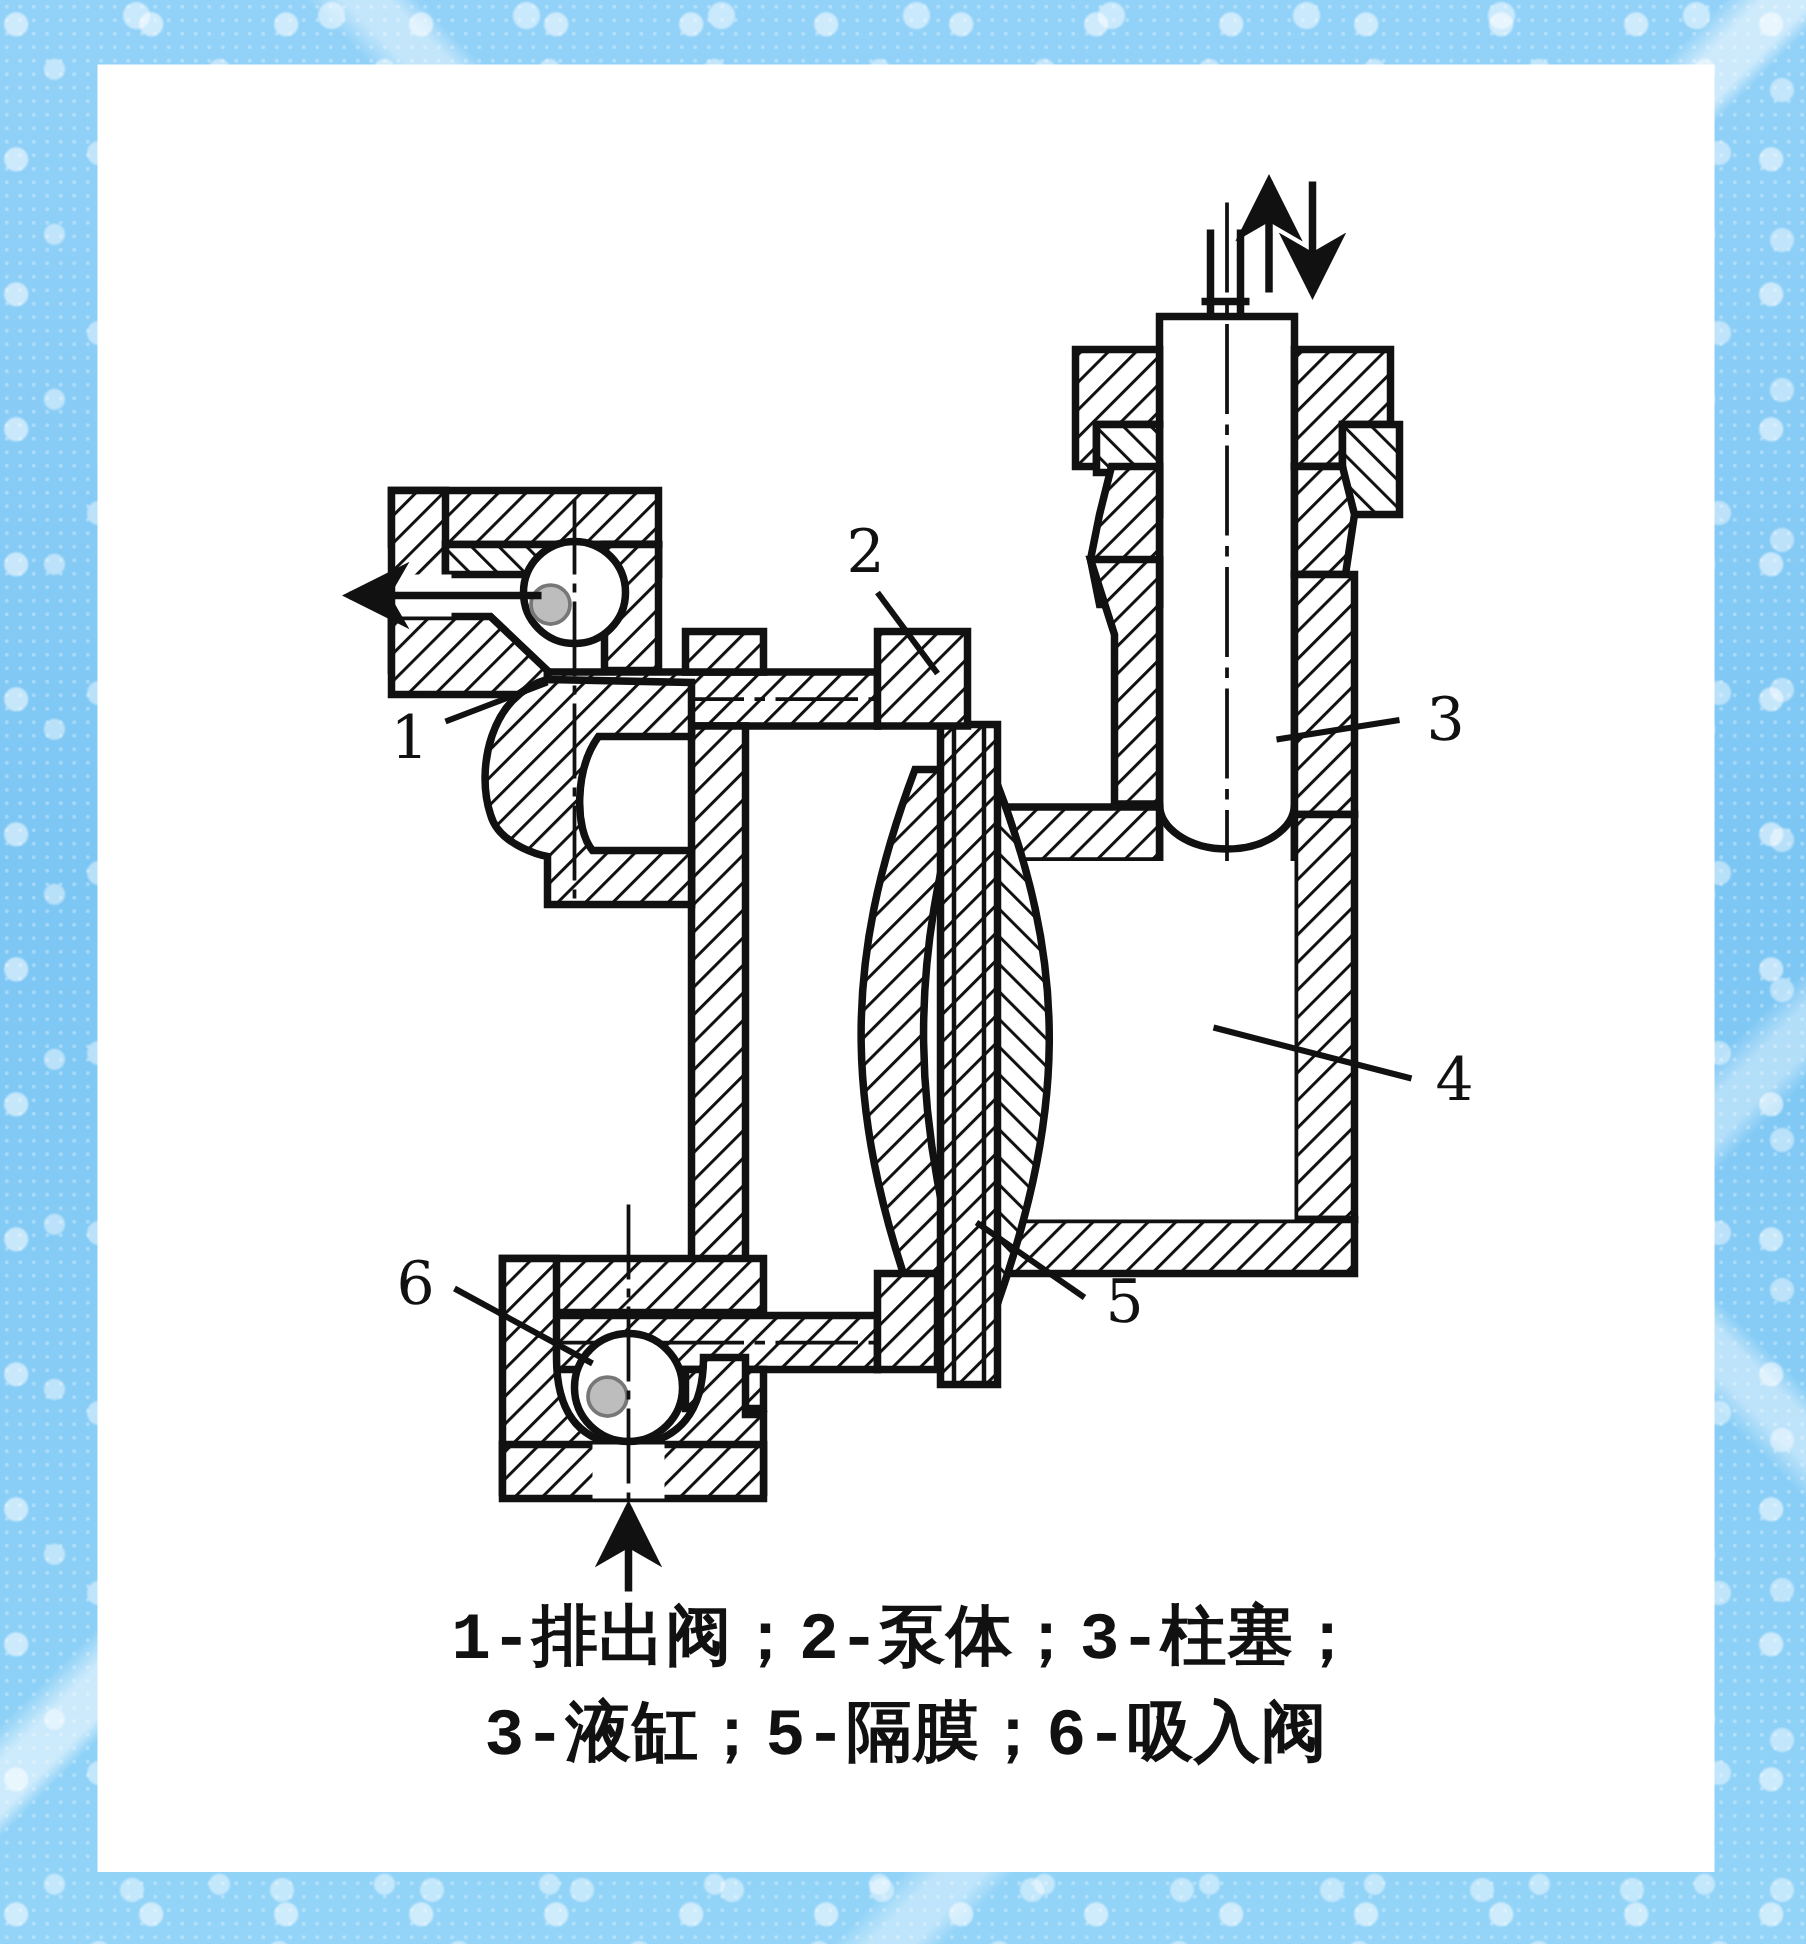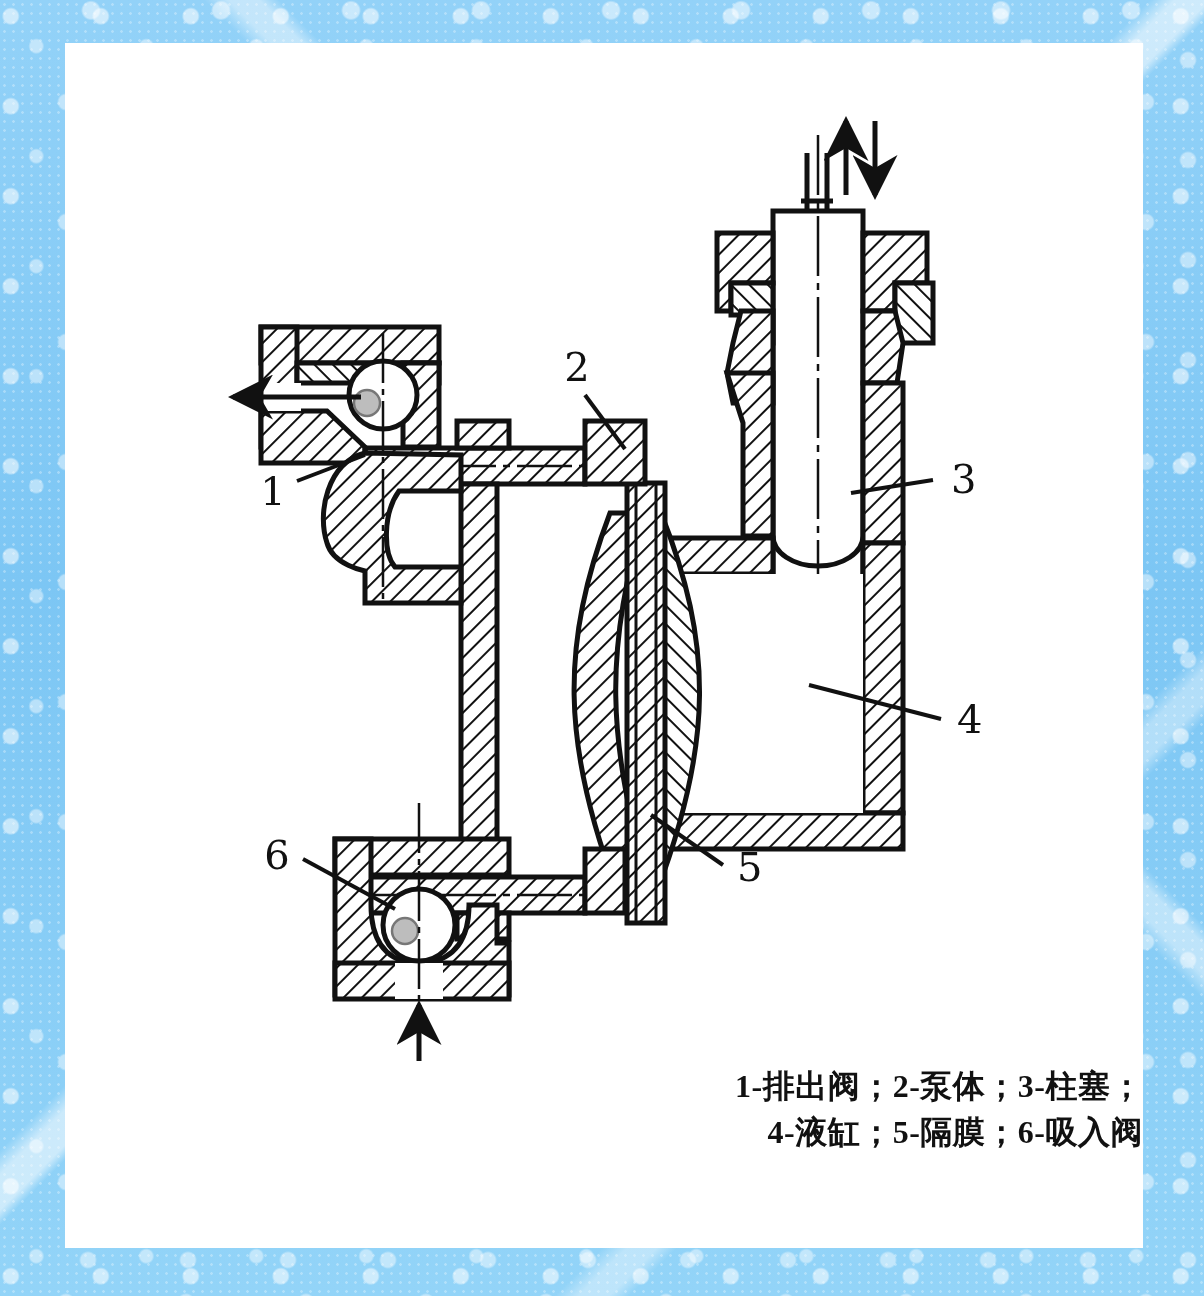--- a/index.html
+++ b/index.html
@@ -41,24 +41,23 @@
     background:#ffffff;
   }
   .figure{position:absolute;left:0;top:0;width:1078px;height:1030px;}
   .figure svg{display:block;width:100%;height:100%;}
 
   .caption{
     position:absolute;left:0;top:1020px;width:1078px;
     text-align:center;color:#111;
   }
   .caption div{
-    font-size:32px;font-weight:700;line-height:1.45;
+    font-size:44px;font-weight:700;line-height:1.45;
     letter-spacing:.5px;
-    font-family:Liberation Serif, serif;
-    text-align:right;
+    font-family:Liberation Mono, monospace;
   }
 </style>
 </head>
 <body>
 
 <div class="stage">
   <div class="bg"></div>
   <div class="bg-streaks"></div>
   <div class="bg-dots"></div>
 
@@ -215,17 +214,17 @@
           <text x="886" y="450" text-anchor="start">3</text>
           <text x="892" y="690" text-anchor="start">4</text>
           <text x="672" y="838" text-anchor="start">5</text>
           <text x="212" y="826" text-anchor="middle">6</text>
         </g>
       </svg>
     </div>
 
     <div class="caption">
       <div>1-排出阀；2-泵体；3-柱塞；</div>
-      <div>4-液缸；5-隔膜；6-吸入阀</div>
+      <div>3-液缸；5-隔膜；6-吸入阀</div>
     </div>
 
   </div>
 </div>
 
 </body></html>

